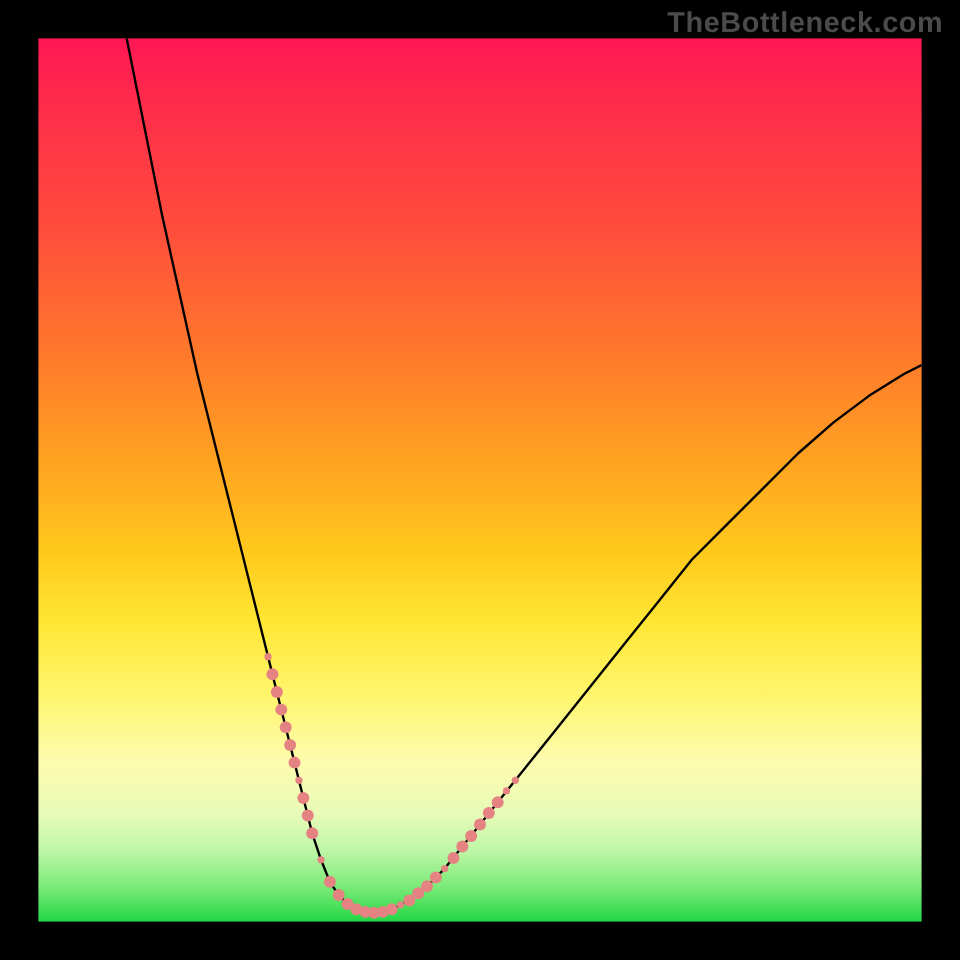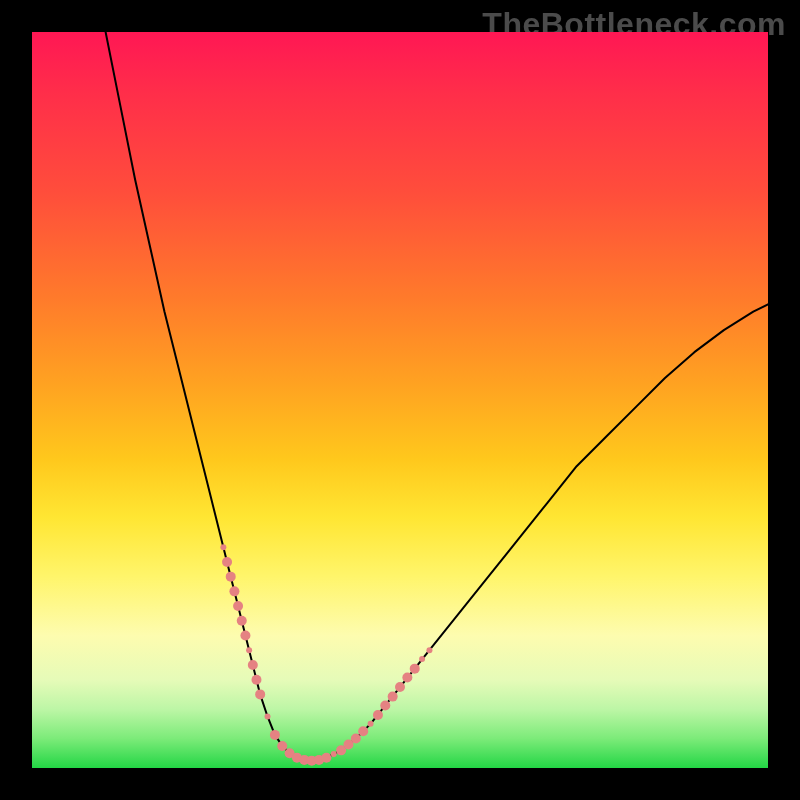--- a/index.html
+++ b/index.html
@@ -51,21 +51,21 @@
     position: absolute;
     inset: 0;
     width: 100%;
     height: 100%;
   }
   .watermark {
     position: absolute;
     top: 6px;
     right: 14px;
     color: #4b4b4b;
-    font-size: 32px;
+    font-size: 24px;
     font-weight: 600;
     letter-spacing: 0.5px;
     user-select: none;
   }
 </style>
 </head>
 <body>
 
 <div class="frame">
   <div class="watermark">TheBottleneck.com</div>

